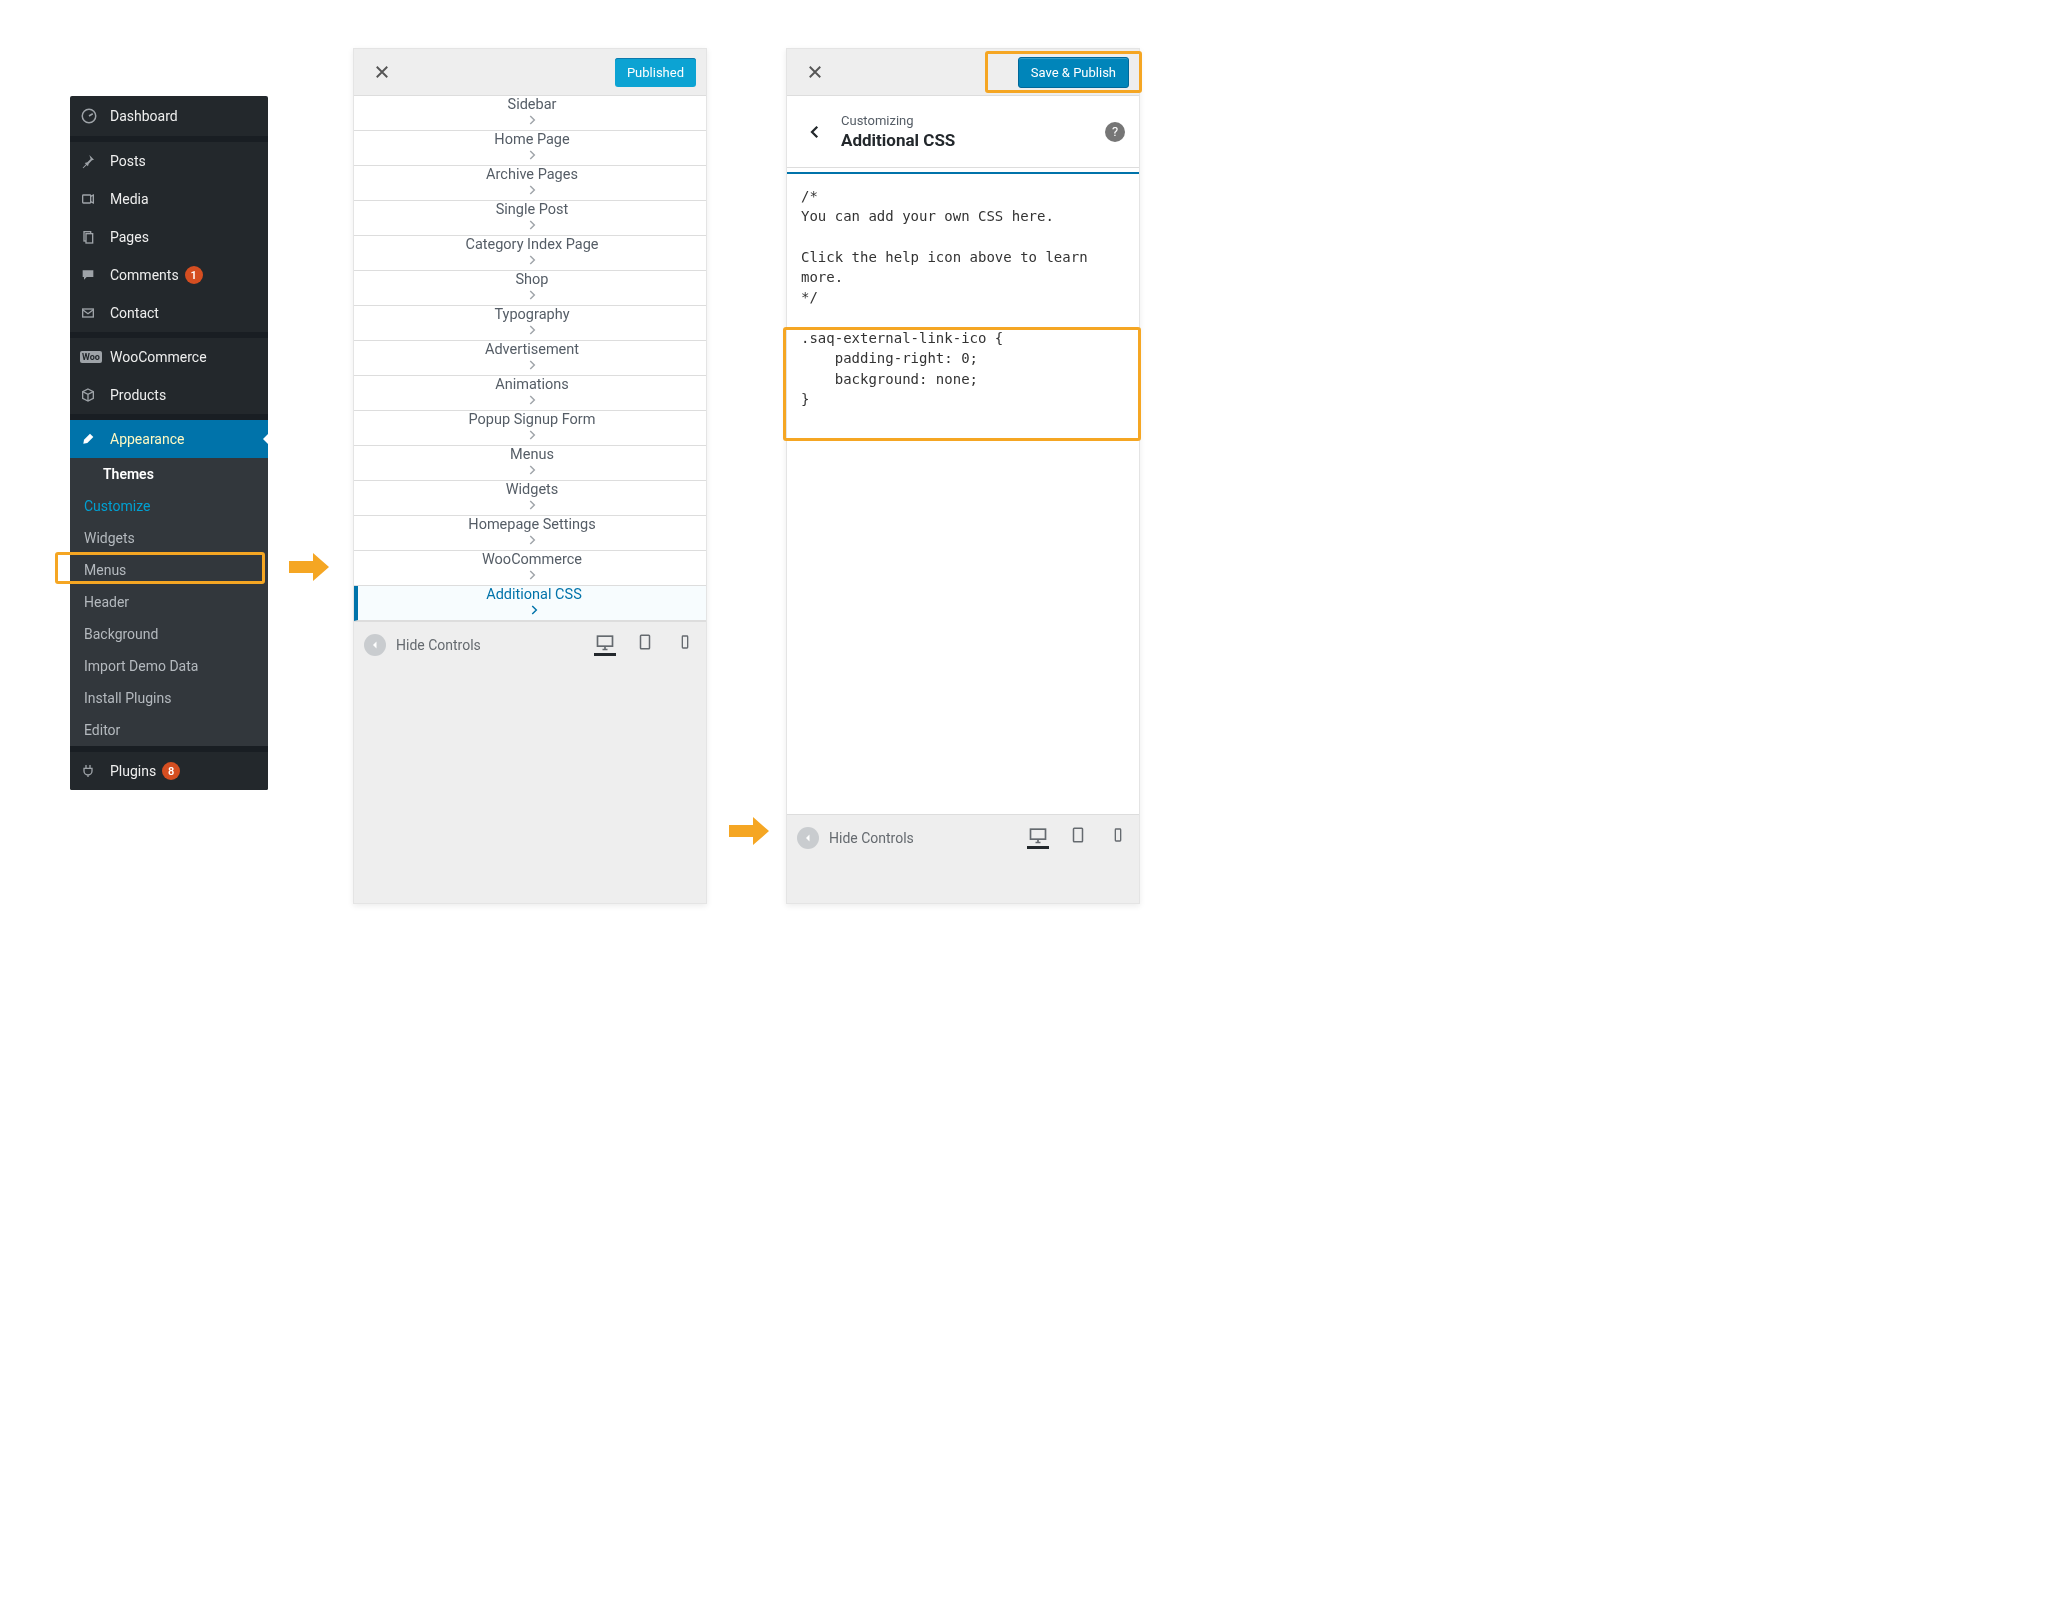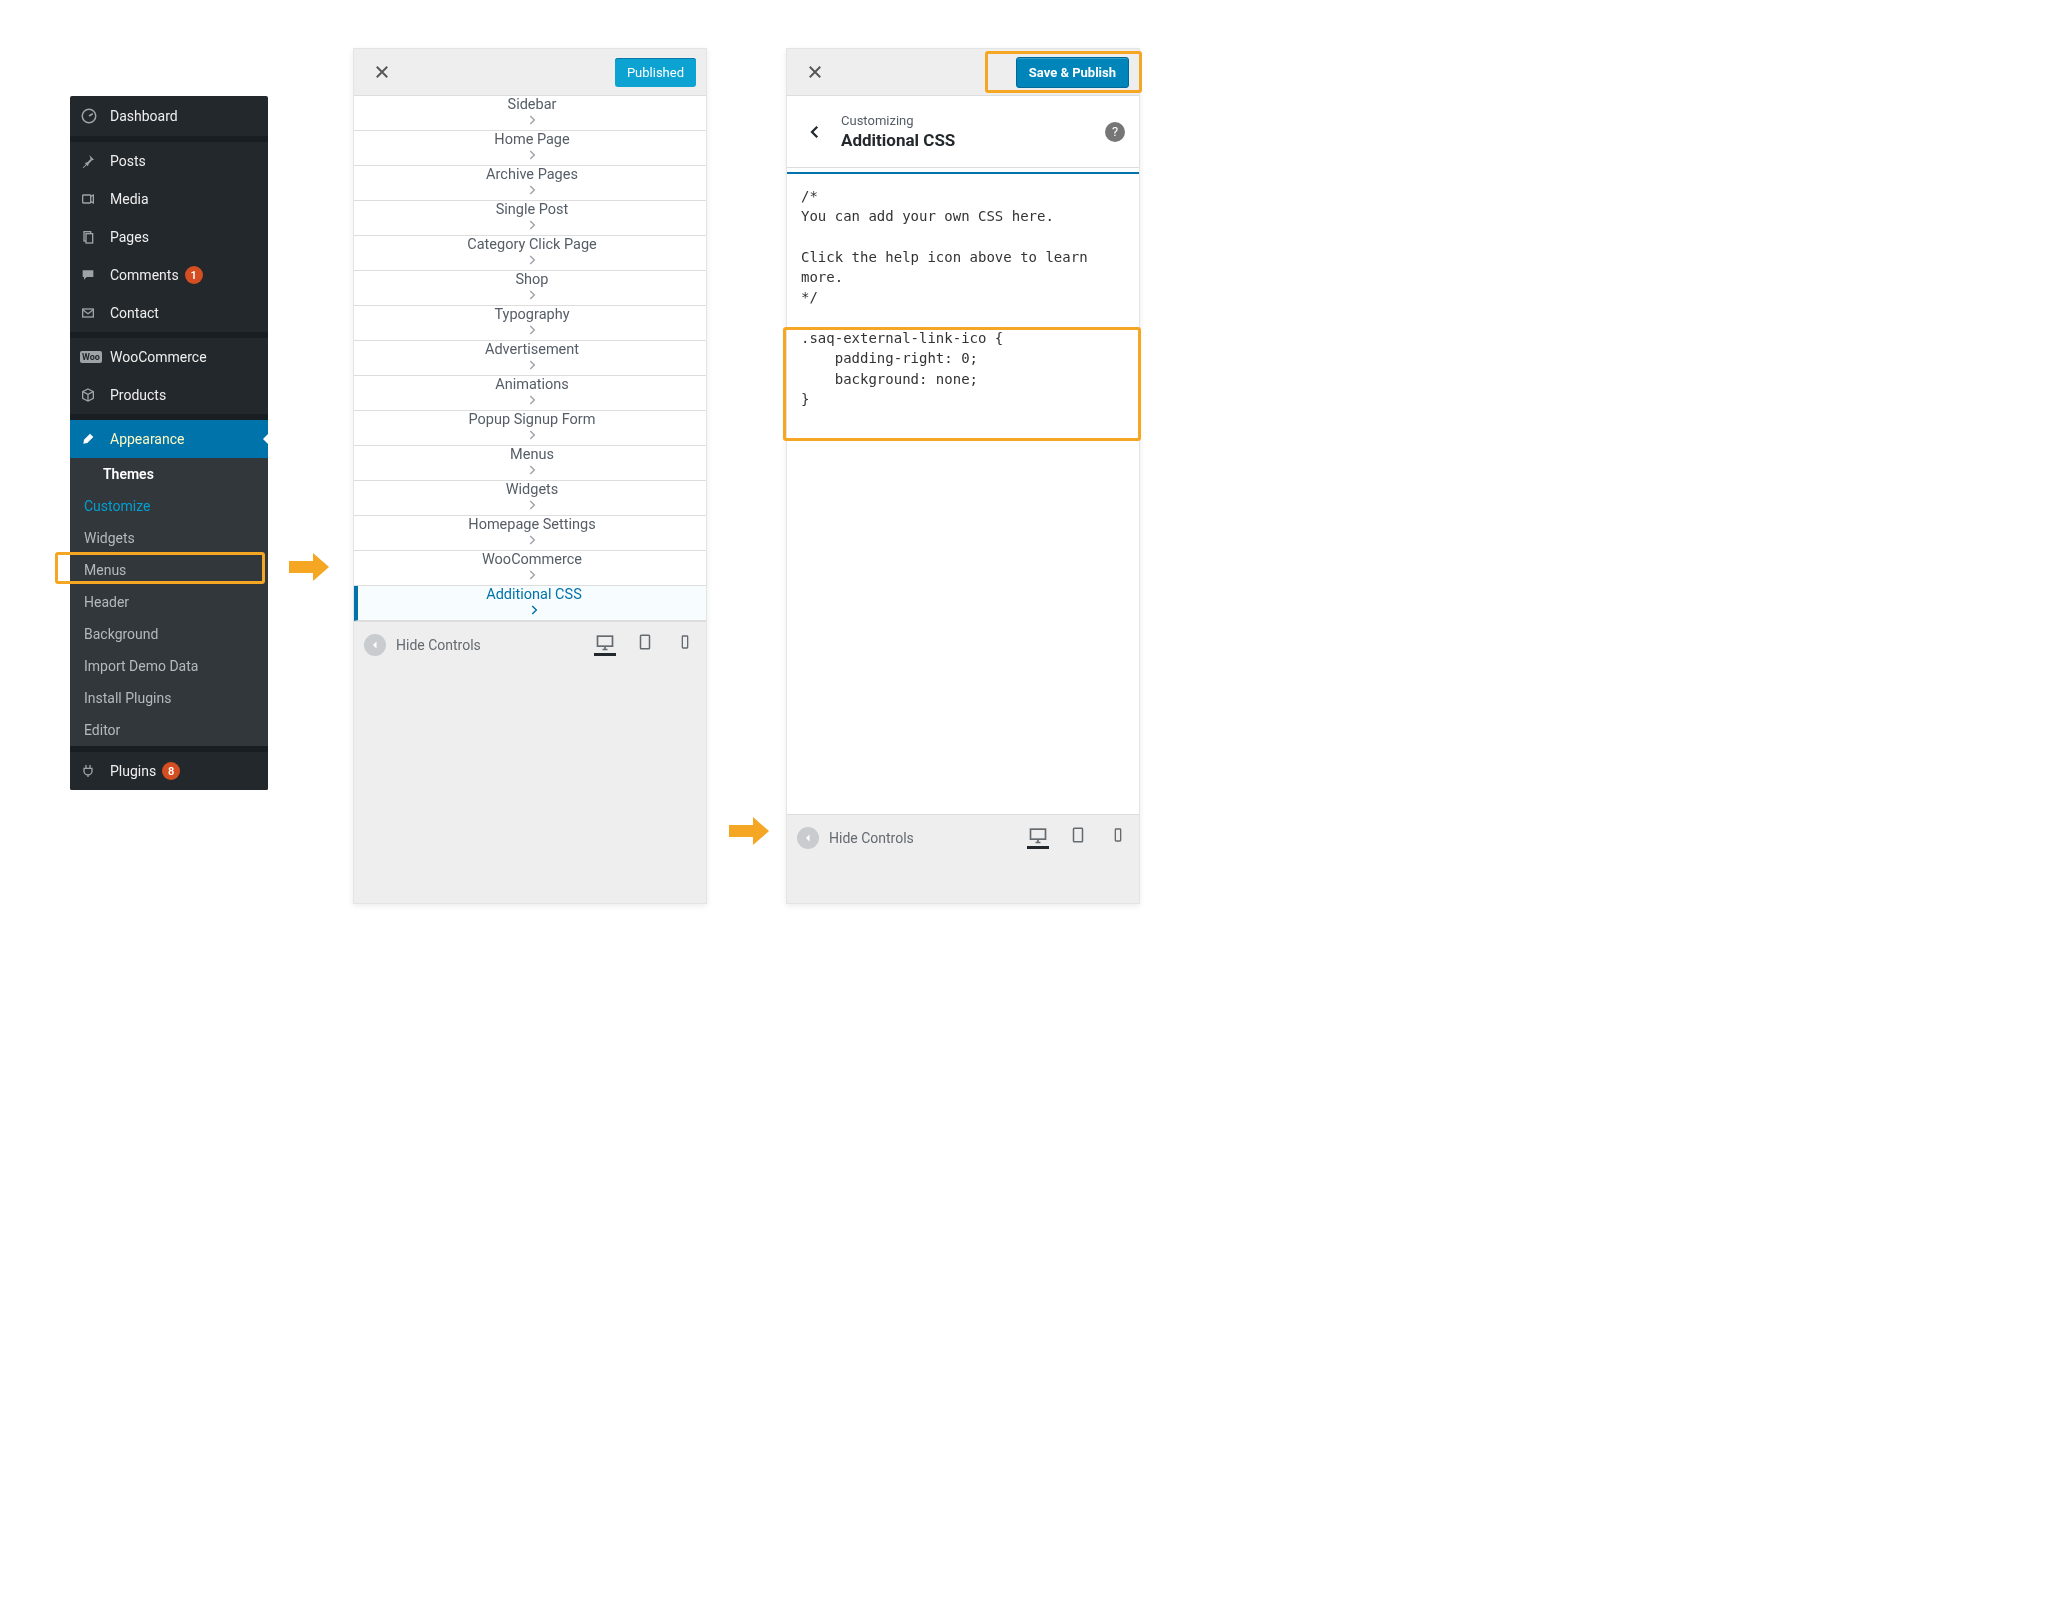--- a/index.html
+++ b/index.html
@@ -30,21 +30,21 @@
   .arrow svg{width:100%;height:100%;}
   .arrow.a1{left:288px;top:553px;}
   .arrow.a2{left:728px;top:817px;}
 
   
   .panel{position:absolute;width:354px;background:#eeeeee;border:1px solid #e4e4e4;box-shadow:0 2px 6px rgba(0,0,0,0.08);}
   .panel .topbar{height:47px;display:flex;align-items:center;justify-content:space-between;padding:0 10px;border-bottom:1px solid #ddd;background:#eee;}
   .panel .close{width:36px;height:36px;display:flex;align-items:center;justify-content:center;cursor:pointer;font-size:20px;color:#555;}
   .panel .btn{border:0;color:#fff;font-size:13px;padding:7px 12px;border-radius:3px;cursor:pointer;}
   .panel .btn.published{background:#00a0d2;box-shadow:0 1px 0 #0073aa inset;opacity:.95;}
-  .panel .btn.save{background:#0085ba;border:1px solid #006799;box-shadow:inset 0 1px 0 rgba(255,255,255,.2);font-weight:bold;}
+  .panel .btn.save{background:#0085ba;border:1px solid #006799;box-shadow:inset 0 1px 0 rgba(255,255,255,.2);}
   .panel .list .item{height:35px;background:#fff;border-bottom:1px solid #ddd;display:flex;align-items:center;justify-content:space-between;padding:0 14px 0 18px;color:#555d66;font-weight:400;font-size:14.5px;cursor:pointer;flex-direction:column;}
   .panel .list .item.sel{color:#0073aa;border-left:4px solid #0073aa;background:#f7fcfe;}
   .panel .list .item .chev{color:#a0a5aa;}
   .panel .list .item.sel .chev{color:#0073aa;}
   .panel .footer{height:46px;border-top:1px solid #ddd;display:flex;align-items:center;padding:0 10px;background:#eee;}
   .panel .footer .hidec{display:flex;align-items:center;color:#656a6f;font-size:14px;cursor:pointer;}
   .panel .footer .hidec .circ{width:22px;height:22px;border-radius:50%;background:#c9cccf;display:flex;align-items:center;justify-content:center;margin-right:10px;color:#fff;}
   .panel .footer .devs{margin-left:auto;display:flex;gap:18px;align-items:center;}
   .panel .footer .dev{width:22px;height:22px;display:flex;align-items:center;justify-content:center;color:#656a6f;cursor:pointer;border-bottom:3px solid transparent;padding-bottom:2px;}
   .panel .footer .dev.active{border-bottom-color:#23282c;}
@@ -192,21 +192,21 @@
             <path d="M9 5l7 7-7 7"></path>
           </svg></span>
       </div>
       <div class="item">
         <span>Single Post</span>
         <span class="chev"><svg viewBox="0 0 24 24" width="14" height="14" fill="none" stroke="currentColor" stroke-width="2.5">
             <path d="M9 5l7 7-7 7"></path>
           </svg></span>
       </div>
       <div class="item">
-        <span>Category Click Page</span>
+        <span>Category Index Page</span>
         <span class="chev"><svg viewBox="0 0 24 24" width="14" height="14" fill="none" stroke="currentColor" stroke-width="2.5">
             <path d="M9 5l7 7-7 7"></path>
           </svg></span>
       </div>
       <div class="item">
         <span>Shop</span>
         <span class="chev"><svg viewBox="0 0 24 24" width="14" height="14" fill="none" stroke="currentColor" stroke-width="2.5">
             <path d="M9 5l7 7-7 7"></path>
           </svg></span>
       </div>

